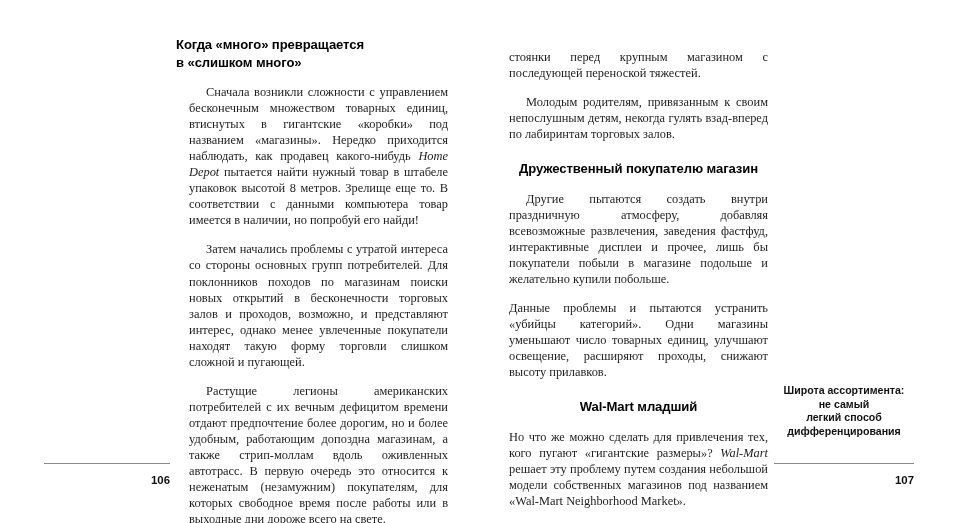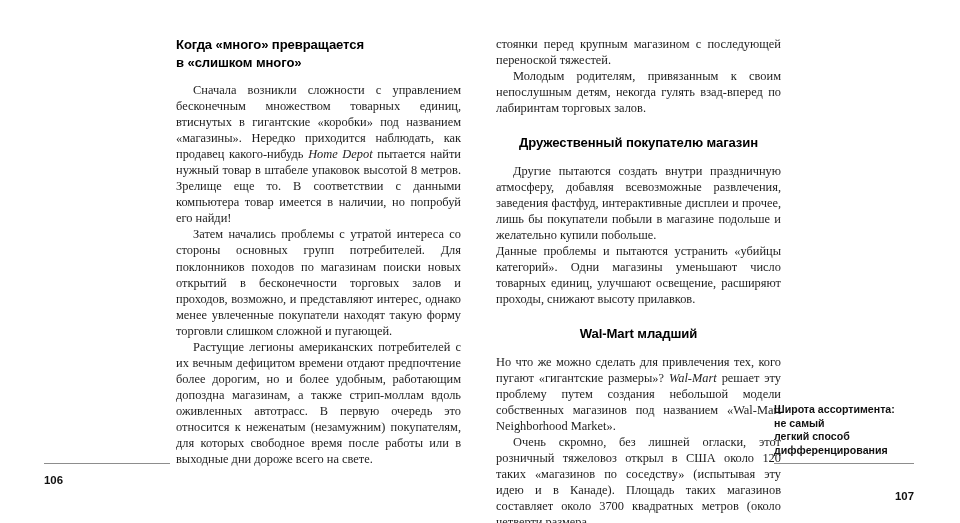--- a/index.html
+++ b/index.html
@@ -50,21 +50,21 @@
     font-size: 13.1px;
     line-height: 17.5px;
     color: #000000;
     margin: 0 0 11px 0;
     text-align: left;
     letter-spacing: -0.1px;
   }
   .sec-head.spaced { margin-top: 18px; text-align: center; }
 
   p.para {
-    margin: 0;
+    margin: 13px;
     text-indent: 17px;
     hyphens: manual;
   }
   p.para.noindent { text-indent: 0; }
   .ital { font-style: italic; }
 
   
   .marginalia {
     position: absolute;
     font-family: "Liberation Sans", sans-serif;
@@ -74,43 +74,43 @@
     color: #111111;
   }
   .marginalia.left {
     left: 44px;
     top: 428px;
     width: 126px;
     text-align: left;
   }
   .marginalia.right {
     right: 46px;
-    top: 403px;
+    top: 384px;
     width: 140px;
-    text-align: left;
+    text-align: center;
   }
 
   .rule {
     position: absolute;
     height: 1px;
     background: #8d8d8d;
   }
   .rule.left  { left: 44px;  top: 463px; width: 126px; }
   .rule.right { right: 46px; top: 463px; width: 140px; }
 
   .folio {
     position: absolute;
     font-family: "Liberation Sans", sans-serif;
     font-weight: bold;
     font-size: 11.4px;
     color: #111111;
     top: 474px;
   }
-  .folio.left  { left: 44px;  text-align: left;  width: 126px; }
-  .folio.right { right: 46px; text-align: right; width: 140px; margin-top: 16px; }
+  .folio.left  { left: 44px;  text-align: right;  width: 126px; }
+  .folio.right { right: 46px; text-align: right; width: 140px; }
 </style>
 </head>
 <body>
 
 <div class="spread">
 
   <div class="page page-left">
 
     <div class="column">
 

